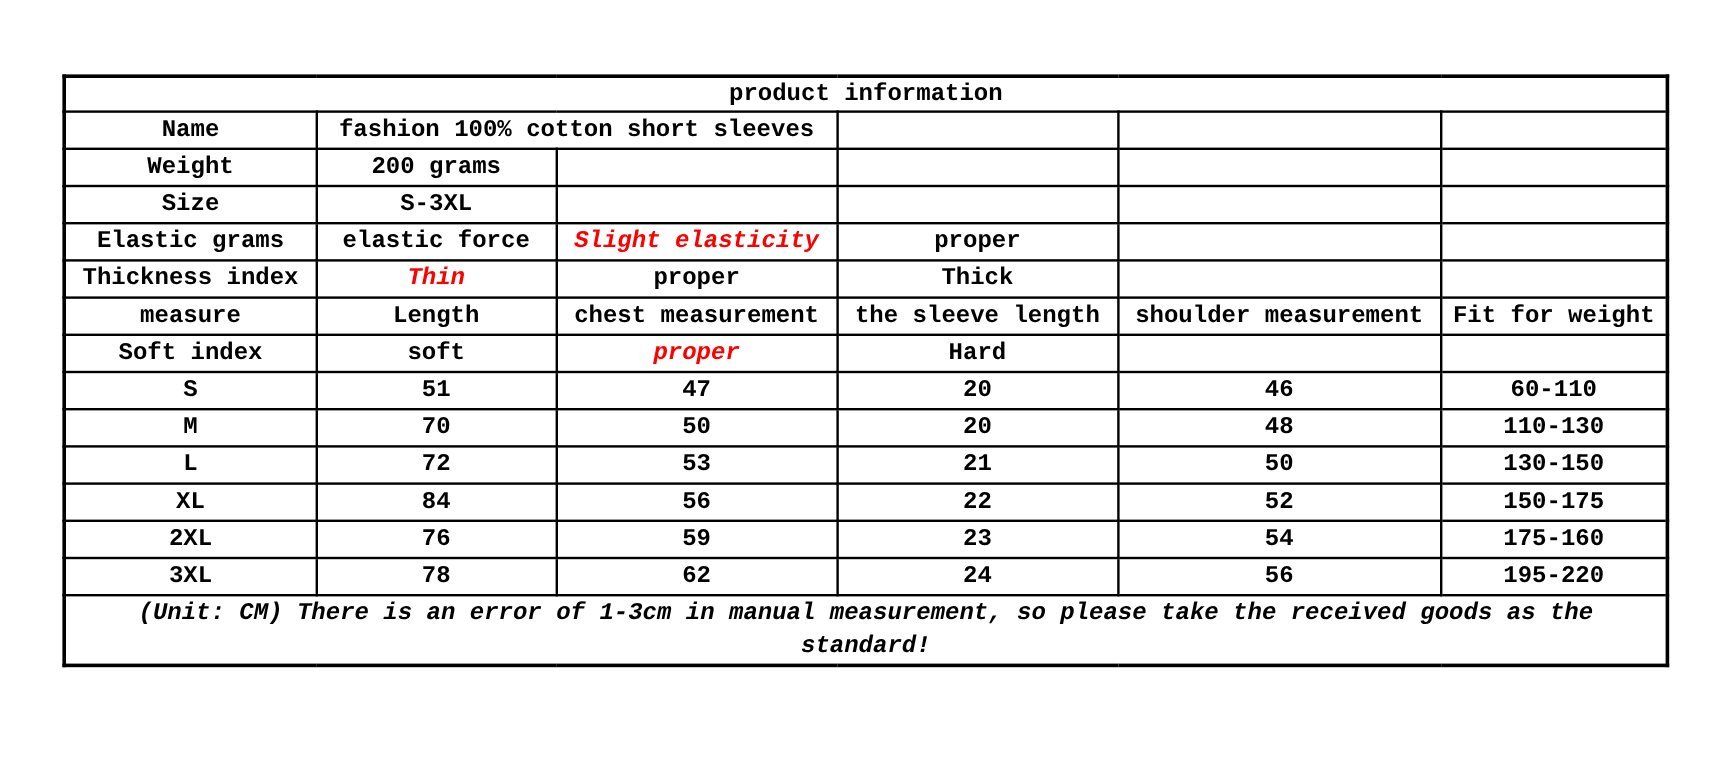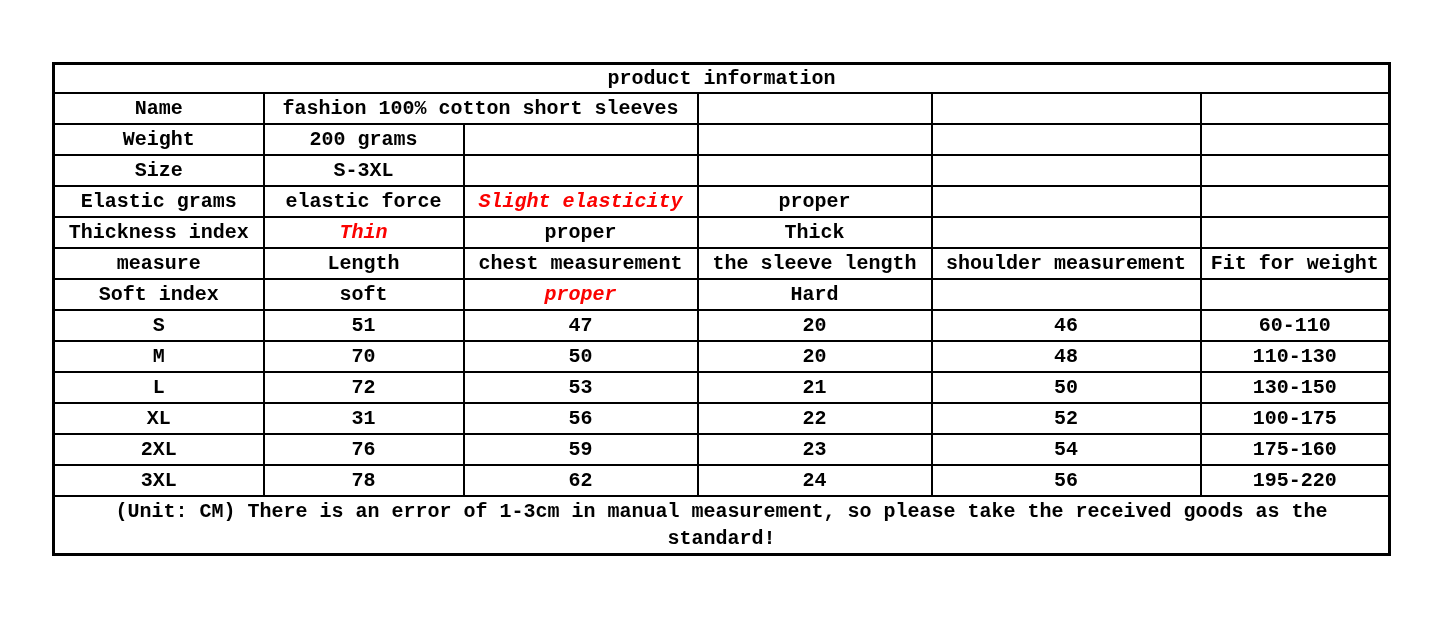--- a/index.html
+++ b/index.html
@@ -14,21 +14,21 @@
     border:3px solid #000000;
   }
   .product-table td{
     border:2px solid #000000;
     text-align:center;vertical-align:middle;
     font-size:20px;height:29px;padding:0;
     white-space:nowrap;overflow:hidden;
   }
   .title-row td{height:27px;}
   td.footnote{
-    height:56px;white-space:normal;line-height:27px;padding:0 1px;
+    height:56px;white-space:normal;line-height:27px;padding:0 1px;font-style:italic;
   }
   .red{color:var(--red,#fb0000);font-style:italic;}
 </style>
 </head>
 <body>
 
 <div class="page">
   <table class="product-table">
     <colgroup>
       <col style="width:210px">
@@ -129,25 +129,25 @@
       <td>L</td>
       <td>72</td>
       <td>53</td>
       <td>21</td>
       <td>50</td>
       <td>130-150</td>
     </tr>
 
     <tr>
       <td>XL</td>
-      <td>31</td>
+      <td>84</td>
       <td>56</td>
       <td>22</td>
       <td>52</td>
-      <td>100-175</td>
+      <td>150-175</td>
     </tr>
 
     <tr>
       <td>2XL</td>
       <td>76</td>
       <td>59</td>
       <td>23</td>
       <td>54</td>
       <td>175-160</td>
     </tr>

